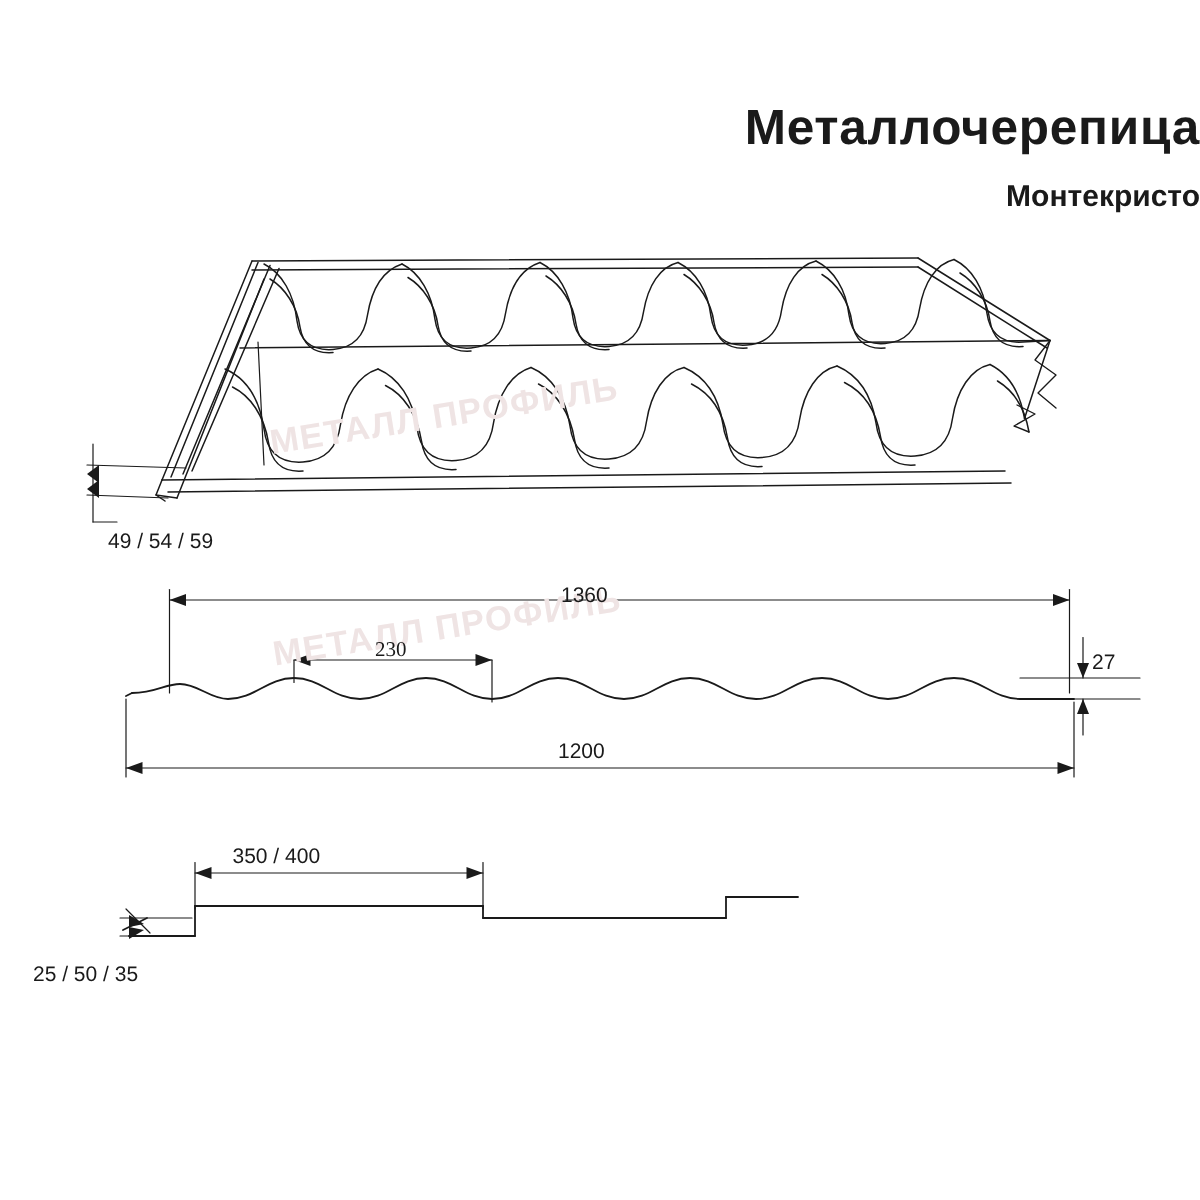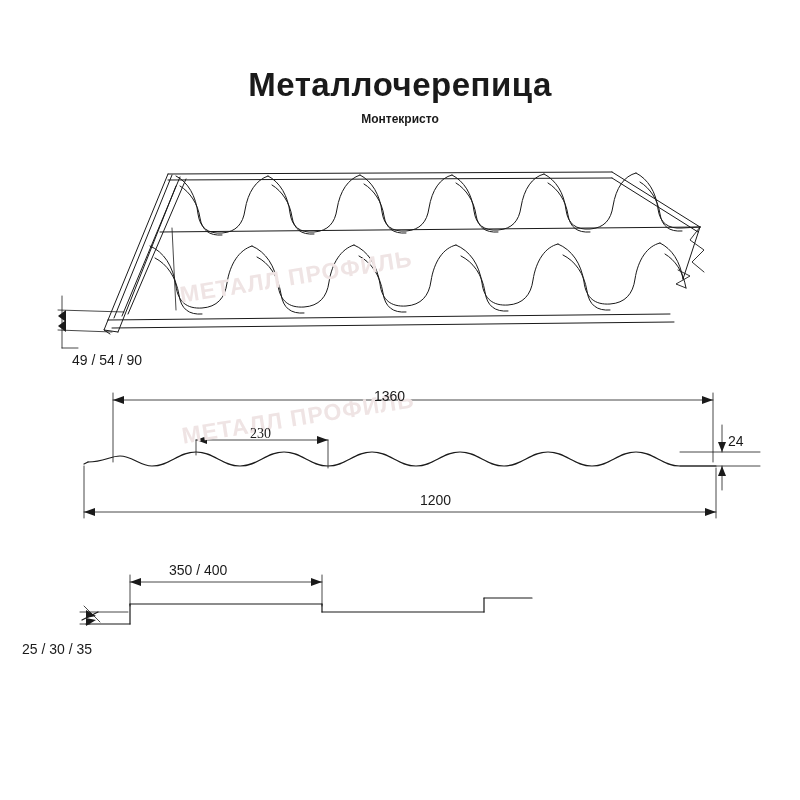--- a/index.html
+++ b/index.html
@@ -19,55 +19,55 @@
     position: absolute;
     left: 0; top: 0;
     width: 800px;
     height: 800px;
   }
   .title-block {
     position: absolute;
     left: 0;
     top: 66px;
     width: 800px;
-    text-align: center;
+    text-align: right;
   }
   .title-main {
     font-size: 33px;
     font-weight: bold;
     letter-spacing: 0.5px;
     color: #1a1a1a;
     line-height: 38px;
   }
   .title-sub {
-    font-size: 12px;
+    font-size: 20px;
     font-weight: bold;
     color: #1a1a1a;
     line-height: 22px;
-    margin-top: 4px;
+    margin-top: 16px;
   }
   svg.drawing {
     position: absolute;
     left: 0;
     top: 0;
     width: 800px;
     height: 800px;
   }
   .dim-label {
     position: absolute;
     font-size: 14px;
     color: #1a1a1a;
     white-space: nowrap;
   }
   .lbl-height   { left: 72px;  top: 352px; }
   .lbl-1150     { left: 374px; top: 388px; }
   .lbl-230      { left: 250px; top: 426px; font-family: Liberation Serif, serif; }
   .lbl-24       { left: 728px; top: 433px; }
-  .lbl-1200     { left: 372px; top: 492px; margin-left: 48px; }
-  .lbl-350      { left: 169px; top: 562px; text-align: center; }
+  .lbl-1200     { left: 372px; top: 492px; }
+  .lbl-350      { left: 155px; top: 562px; text-align: center; }
   .lbl-25       { left: 22px;  top: 641px; }
   .watermark {
     position: absolute;
     font-family: "Liberation Sans", sans-serif;
     font-weight: bold;
     color: #efe4e4;
     letter-spacing: 1px;
     user-select: none;
   }
   .wm1 {
@@ -236,21 +236,21 @@
           <path d="M96,620 L86,618 L86,626 Z" fill="#1a1a1a" stroke="none"></path>
           <path d="M84,606 L100,622"></path>
         </g>
       </g>
     </g>
   </svg>
 
   <div class="watermark wm1">МЕТАЛЛ ПРОФИЛЬ</div>
   <div class="watermark wm2">МЕТАЛЛ ПРОФИЛЬ</div>
 
-  <div class="dim-label lbl-height">49 / 54 / 90</div>
+  <div class="dim-label lbl-height">49 / 54 / 59</div>
   <div class="dim-label lbl-1150">1360</div>
   <div class="dim-label lbl-230">230</div>
-  <div class="dim-label lbl-24">24</div>
+  <div class="dim-label lbl-24">27</div>
   <div class="dim-label lbl-1200">1200</div>
   <div class="dim-label lbl-350">350 / 400</div>
-  <div class="dim-label lbl-25">25 / 30 / 35</div>
+  <div class="dim-label lbl-25">25 / 50 / 35</div>
 
 </div>
 
 </body></html>

